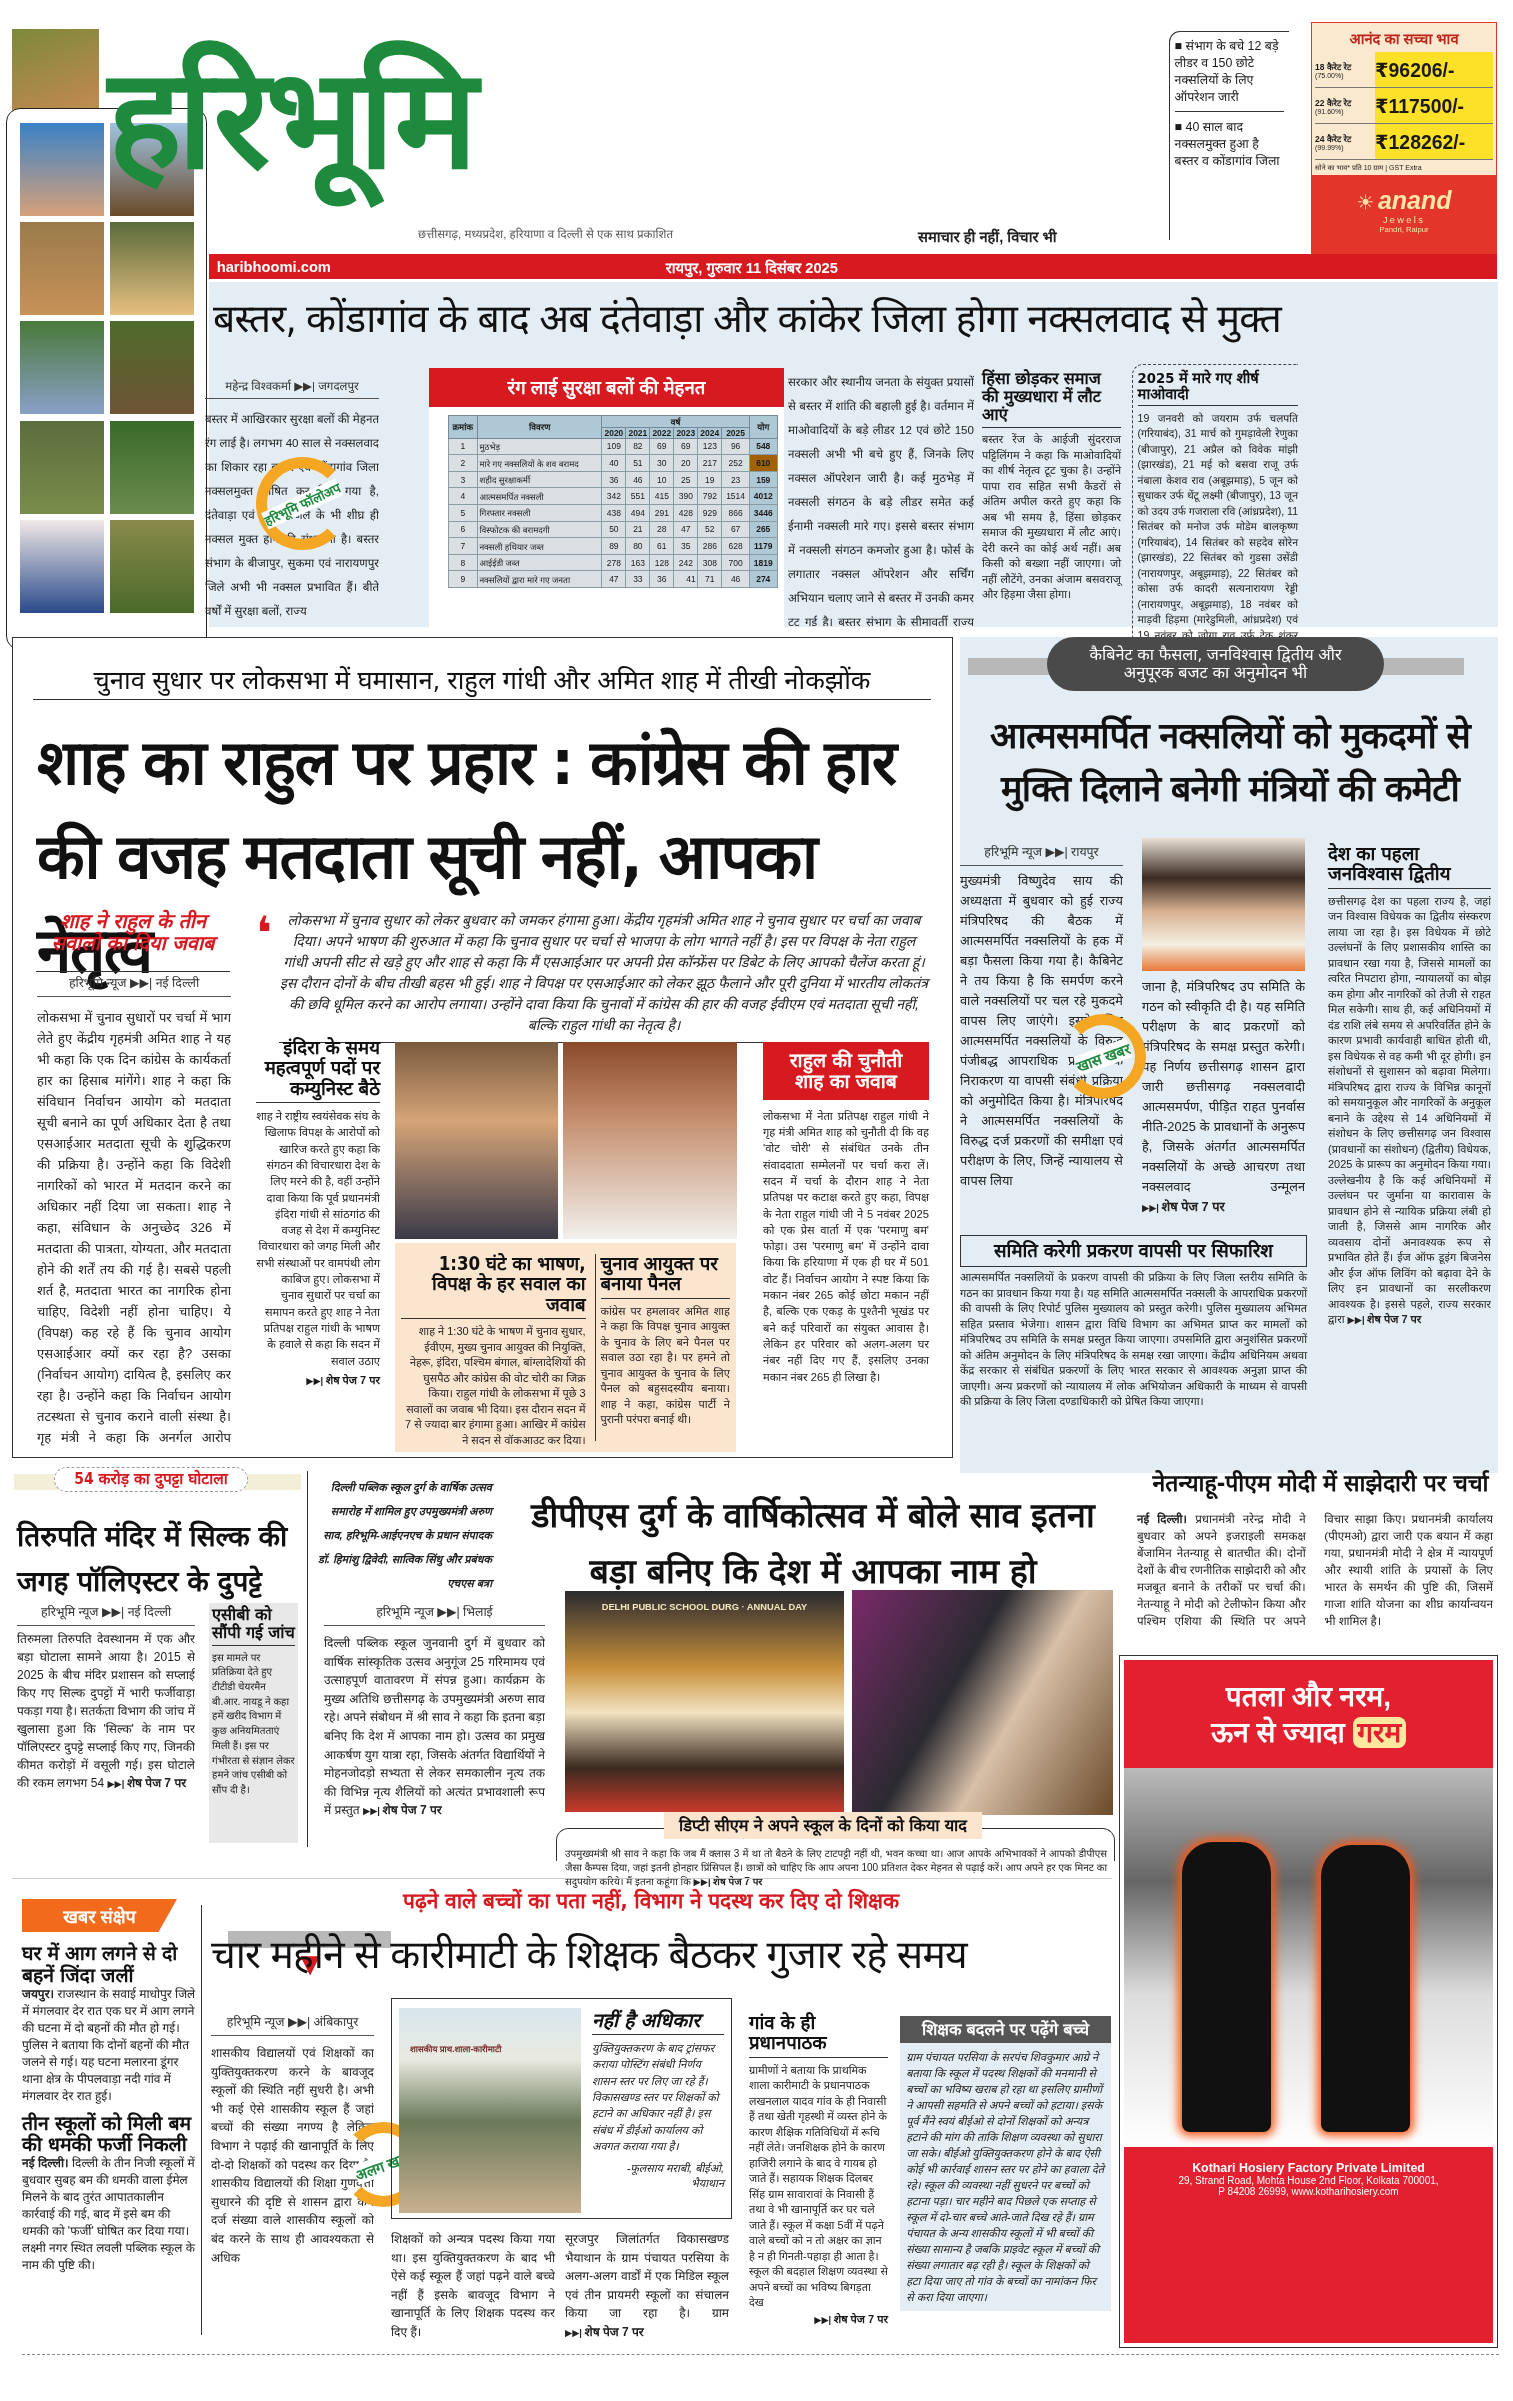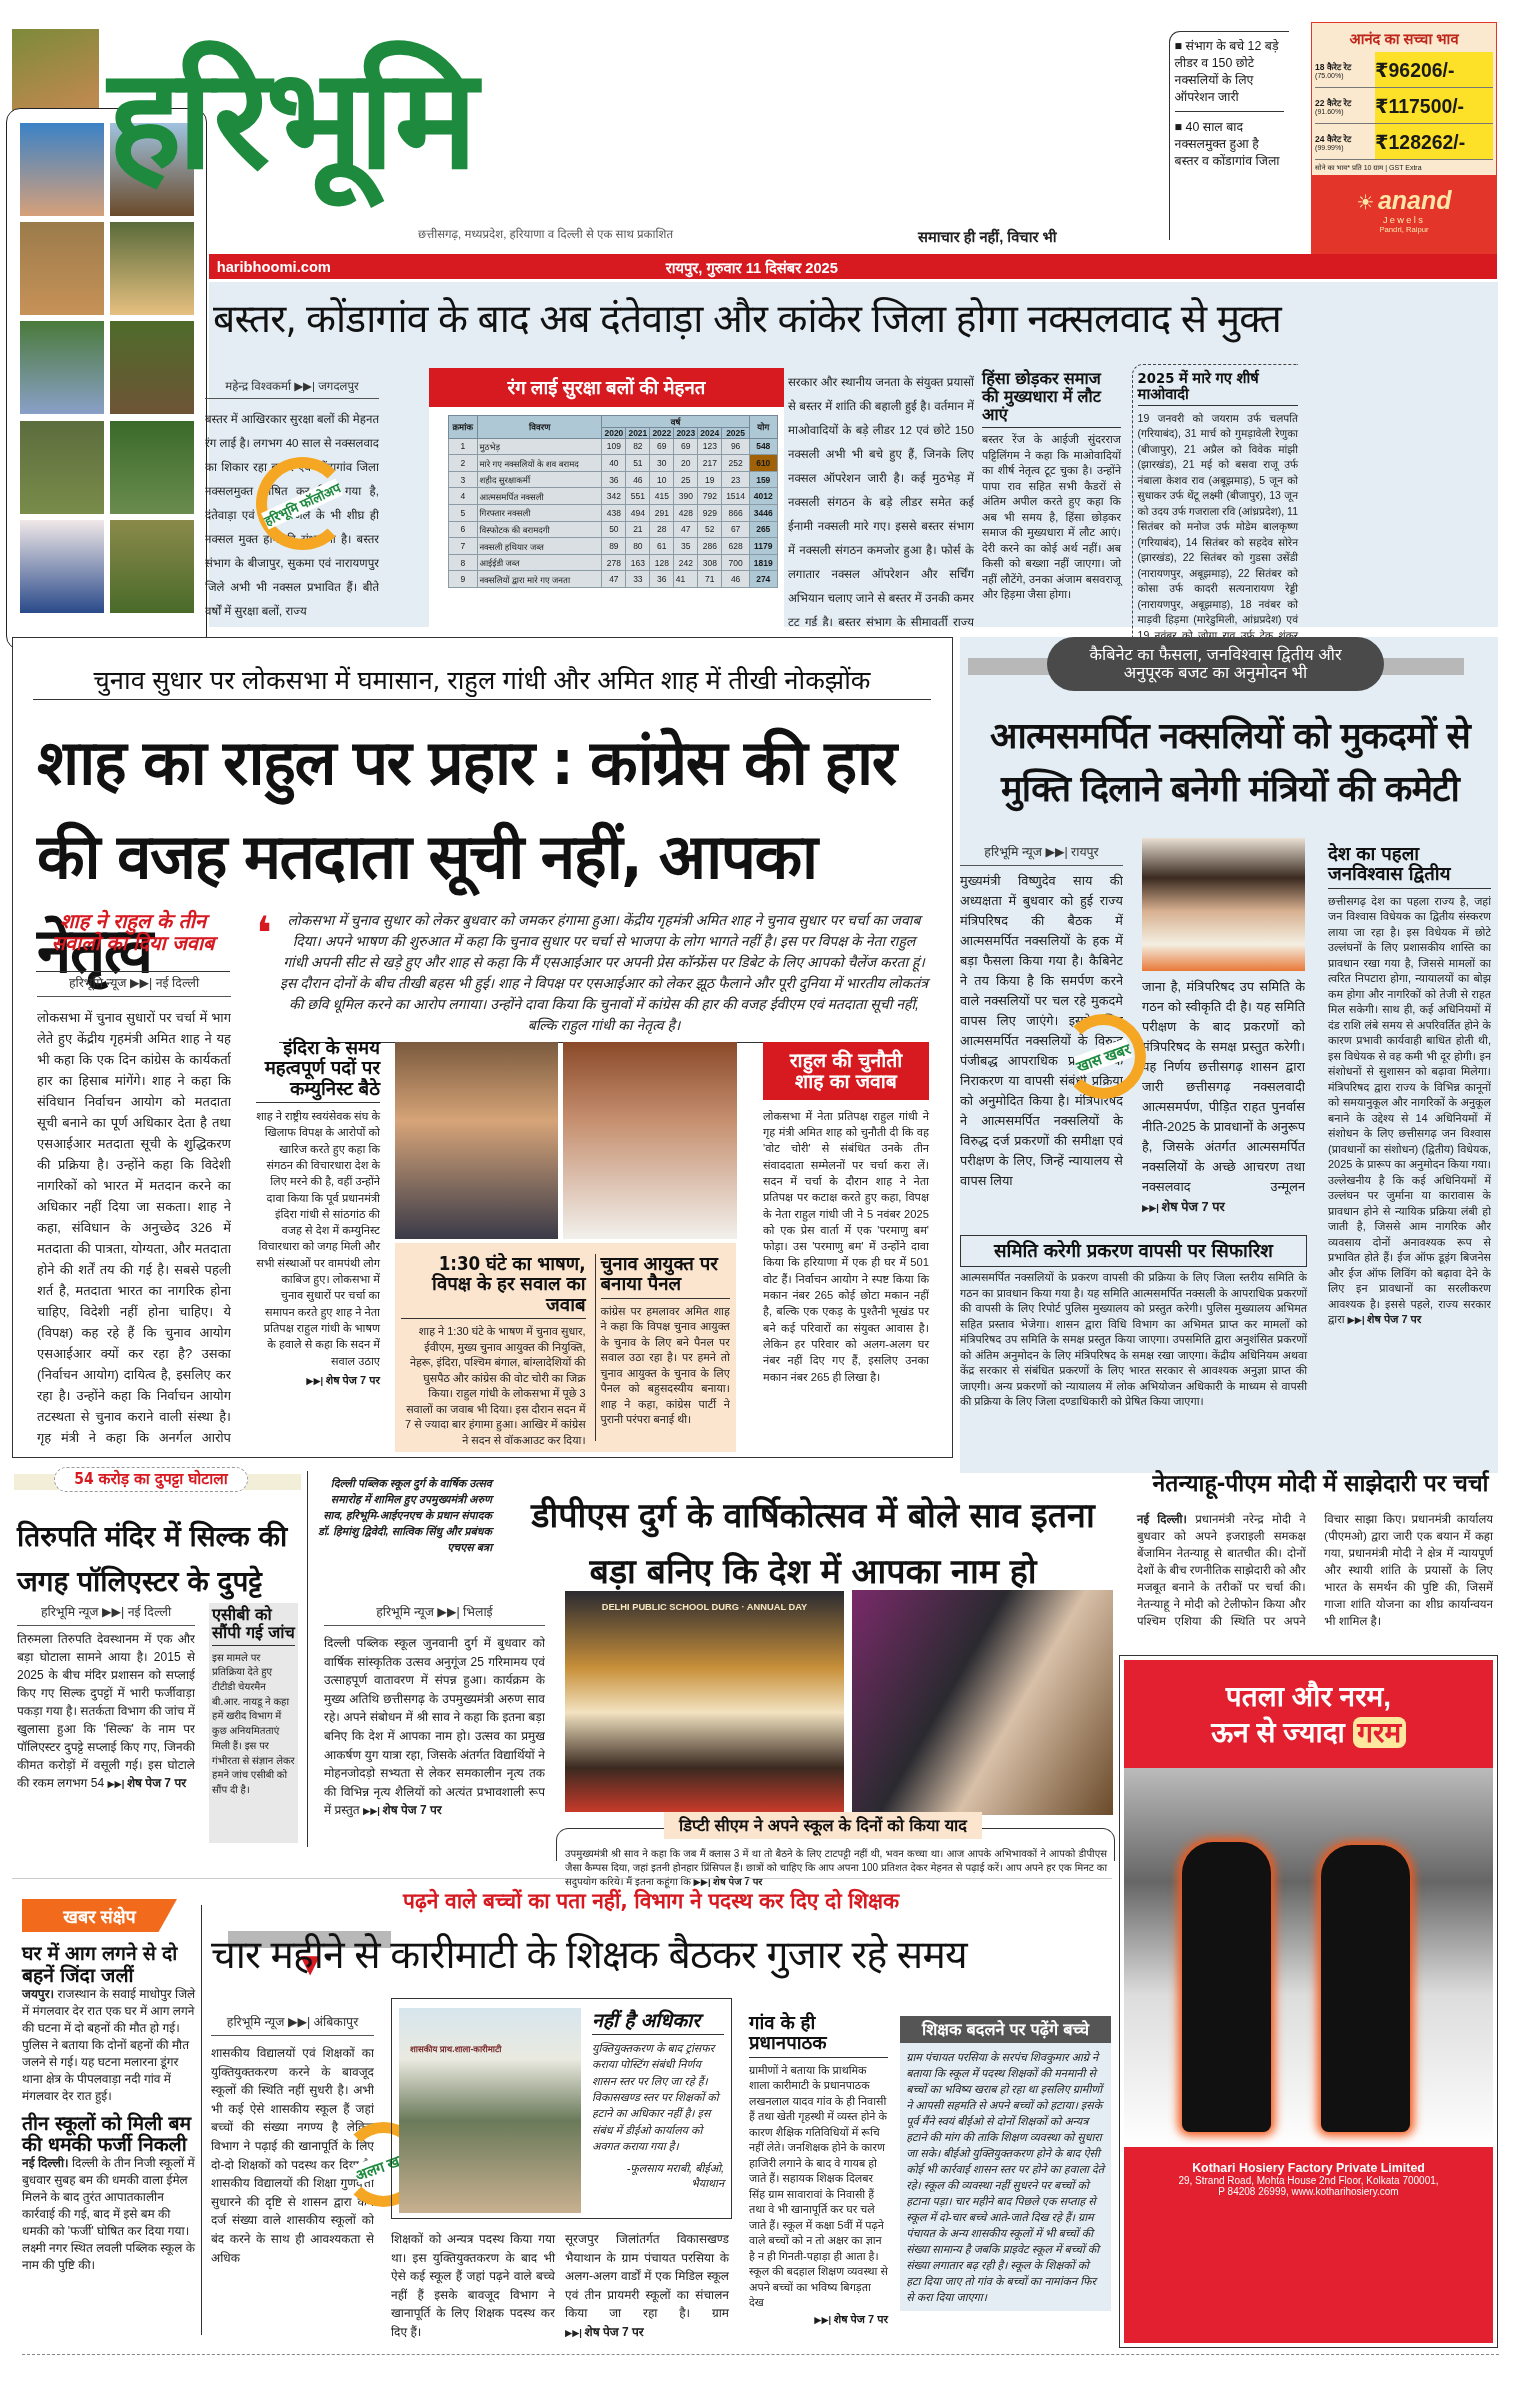--- a/index.html
+++ b/index.html
@@ -198,21 +198,21 @@
           <td style="border: 0.8px solid rgb(138, 155, 165); padding: 2.3px 1.5px; text-align: center;">308</td>
           <td style="border: 0.8px solid rgb(138, 155, 165); padding: 2.3px 1.5px; text-align: center;">700</td>
           <td style="border: 0.8px solid rgb(138, 155, 165); padding: 2.3px 1.5px; text-align: center; background: rgb(174, 200, 214); font-weight: bold;">1819</td>
         </tr>
         <tr>
           <td style="border: 0.8px solid rgb(138, 155, 165); padding: 2.3px 1.5px; text-align: center;">9</td>
           <td style="border: 0.8px solid rgb(138, 155, 165); padding: 2.3px 1.5px; text-align: left;">नक्सलियों द्वारा मारे गए जनता</td>
           <td style="border: 0.8px solid rgb(138, 155, 165); padding: 2.3px 1.5px; text-align: center;">47</td>
           <td style="border: 0.8px solid rgb(138, 155, 165); padding: 2.3px 1.5px; text-align: center;">33</td>
           <td style="border: 0.8px solid rgb(138, 155, 165); padding: 2.3px 1.5px; text-align: center;">36</td>
-          <td style="border: 0.8px solid rgb(138, 155, 165); padding: 2.3px 1.5px; text-align: left;">41</td>
+          <td style="border: 0.8px solid rgb(138, 155, 165); padding: 2.3px 1.5px; text-align: right;">41</td>
           <td style="border: 0.8px solid rgb(138, 155, 165); padding: 2.3px 1.5px; text-align: center;">71</td>
           <td style="border: 0.8px solid rgb(138, 155, 165); padding: 2.3px 1.5px; text-align: center;">46</td>
           <td style="border: 0.8px solid rgb(138, 155, 165); padding: 2.3px 1.5px; text-align: center; background: rgb(174, 200, 214); font-weight: bold;">274</td>
         </tr>
       </tbody>
   </table>
 </div>
 
 <div class="abs txt small" style="left:788px;top:370px;width:186px;height:256px;overflow:hidden">
   <span>सरकार और स्थानीय जनता के संयुक्त प्रयासों से बस्तर में शांति की बहाली हुई है। वर्तमान में माओवादियों के बड़े लीडर 12 एवं छोटे 150 नक्सली अभी भी बचे हुए हैं, जिनके लिए नक्सल ऑपरेशन जारी है। कई मुठभेड़ में नक्सली संगठन के बड़े लीडर समेत कई ईनामी नक्सली मारे गए। इससे बस्तर संभाग में नक्सली संगठन कमजोर हुआ है। फोर्स के लगातार नक्सल ऑपरेशन और सर्चिंग अभियान चलाए जाने से बस्तर में उनकी कमर टूट गई है। बस्तर संभाग के सीमावर्ती राज्य महाराष्ट्र, ओडिशा, तेलंगाना</span>
@@ -298,21 +298,21 @@
 <div class="abs txt" style="left:17px;top:1630px;width:178px;height:217px;overflow:hidden;font-size:12px;line-height:18px">
   <span>तिरुमला तिरुपति देवस्थानम में एक और बड़ा घोटाला सामने आया है। 2015 से 2025 के बीच मंदिर प्रशासन को सप्लाई किए गए सिल्क दुपट्टों में भारी फर्जीवाड़ा पकड़ा गया है। सतर्कता विभाग की जांच में खुलासा हुआ कि 'सिल्क' के नाम पर पॉलिएस्टर दुपट्टे सप्लाई किए गए, जिनकी कीमत करोड़ों में वसूली गई। इस घोटाले की रकम लगभग 54</span>
   <span class="cont">शेष पेज 7 पर</span>
 </div>
 <div class="abs" style="left:209px;top:1603px;width:89px;background:#e8e8e8;padding:3.1px;height:240px;overflow:hidden">
   <div class="hd" style="font-size:16.3px;border-bottom:1.5px solid #333;padding-bottom:3.1px">एसीबी को सौंपी गई जांच</div>
   <div class="txt small" style="margin-top:4.6px;font-size:10px;line-height:14.7px;text-align:left">इस मामले पर प्रतिक्रिया देते हुए टीटीडी चेयरमैन बी.आर. नायडू ने कहा हमें खरीद विभाग में कुछ अनियमितताएं मिली हैं। इस पर गंभीरता से संज्ञान लेकर हमने जांच एसीबी को सौंप दी है।</div>
 </div>
 
 <div class="abs" style="left:307px;top:1471px;width:0.8px;height:376px;background:#333"></div>
-<div class="abs txt" style="left:318px;top:1475px;width:174px;font-size:11px;line-height:16px;font-style:italic;font-weight:bold;text-align:right">दिल्ली पब्लिक स्कूल दुर्ग के वार्षिक उत्सव समारोह में शामिल हुए उपमुख्यमंत्री अरुण साव, हरिभूमि-आईएनएच के प्रधान संपादक डॉ. हिमांशु द्विवेदी, सात्विक सिंधु और प्रबंधक एचएस बत्रा</div>
+<div class="abs txt" style="left:318px;top:1475px;width:174px;font-size:11px;line-height:24px;font-style:italic;font-weight:bold;text-align:right">दिल्ली पब्लिक स्कूल दुर्ग के वार्षिक उत्सव समारोह में शामिल हुए उपमुख्यमंत्री अरुण साव, हरिभूमि-आईएनएच के प्रधान संपादक डॉ. हिमांशु द्विवेदी, सात्विक सिंधु और प्रबंधक एचएस बत्रा</div>
 <div class="abs hd" style="left:511px;top:1487px;width:604px;font-size:34px;line-height:56px;text-align:center">डीपीएस दुर्ग के वार्षिकोत्सव में बोले साव इतना बड़ा बनिए कि देश में आपका नाम हो</div>
 <div class="abs byline" style="left:324px;top:1603px;width:221px">हरिभूमि न्यूज ▶▶| भिलाई</div>
 <div class="abs txt" style="left:324px;top:1634px;width:221px;height:217px;overflow:hidden;font-size:12px;line-height:18.6px">
   <span>दिल्ली पब्लिक स्कूल जुनवानी दुर्ग में बुधवार को वार्षिक सांस्कृतिक उत्सव अनुगूंज 25 गरिमामय एवं उत्साहपूर्ण वातावरण में संपन्न हुआ। कार्यक्रम के मुख्य अतिथि छत्तीसगढ़ के उपमुख्यमंत्री अरुण साव रहे। अपने संबोधन में श्री साव ने कहा कि इतना बड़ा बनिए कि देश में आपका नाम हो। उत्सव का प्रमुख आकर्षण युग यात्रा रहा, जिसके अंतर्गत विद्यार्थियों ने मोहनजोदड़ो सभ्यता से लेकर समकालीन नृत्य तक की विभिन्न नृत्य शैलियों को अत्यंत प्रभावशाली रूप में प्रस्तुत</span>
   <span class="cont">शेष पेज 7 पर</span>
 </div>
 <div class="abs" style="left:565px;top:1591px;width:279px;height:221px;background:linear-gradient(#2a2a30,#c8903a 35%,#f2e2c0 55%,#3a2a20 80%,#c83a2a)">
   <div style="color:#f5e6c0;font-size:9.3px;text-align:center;margin-top:11px;font-weight:bold">DELHI PUBLIC SCHOOL DURG · ANNUAL DAY</div>
 </div>
 <div class="abs" style="left:852px;top:1590px;width:261px;height:225px;background:linear-gradient(120deg,#7a2a6a,#2a2a30 40%,#d8c0a8 60%,#6a4a2a)"></div>

